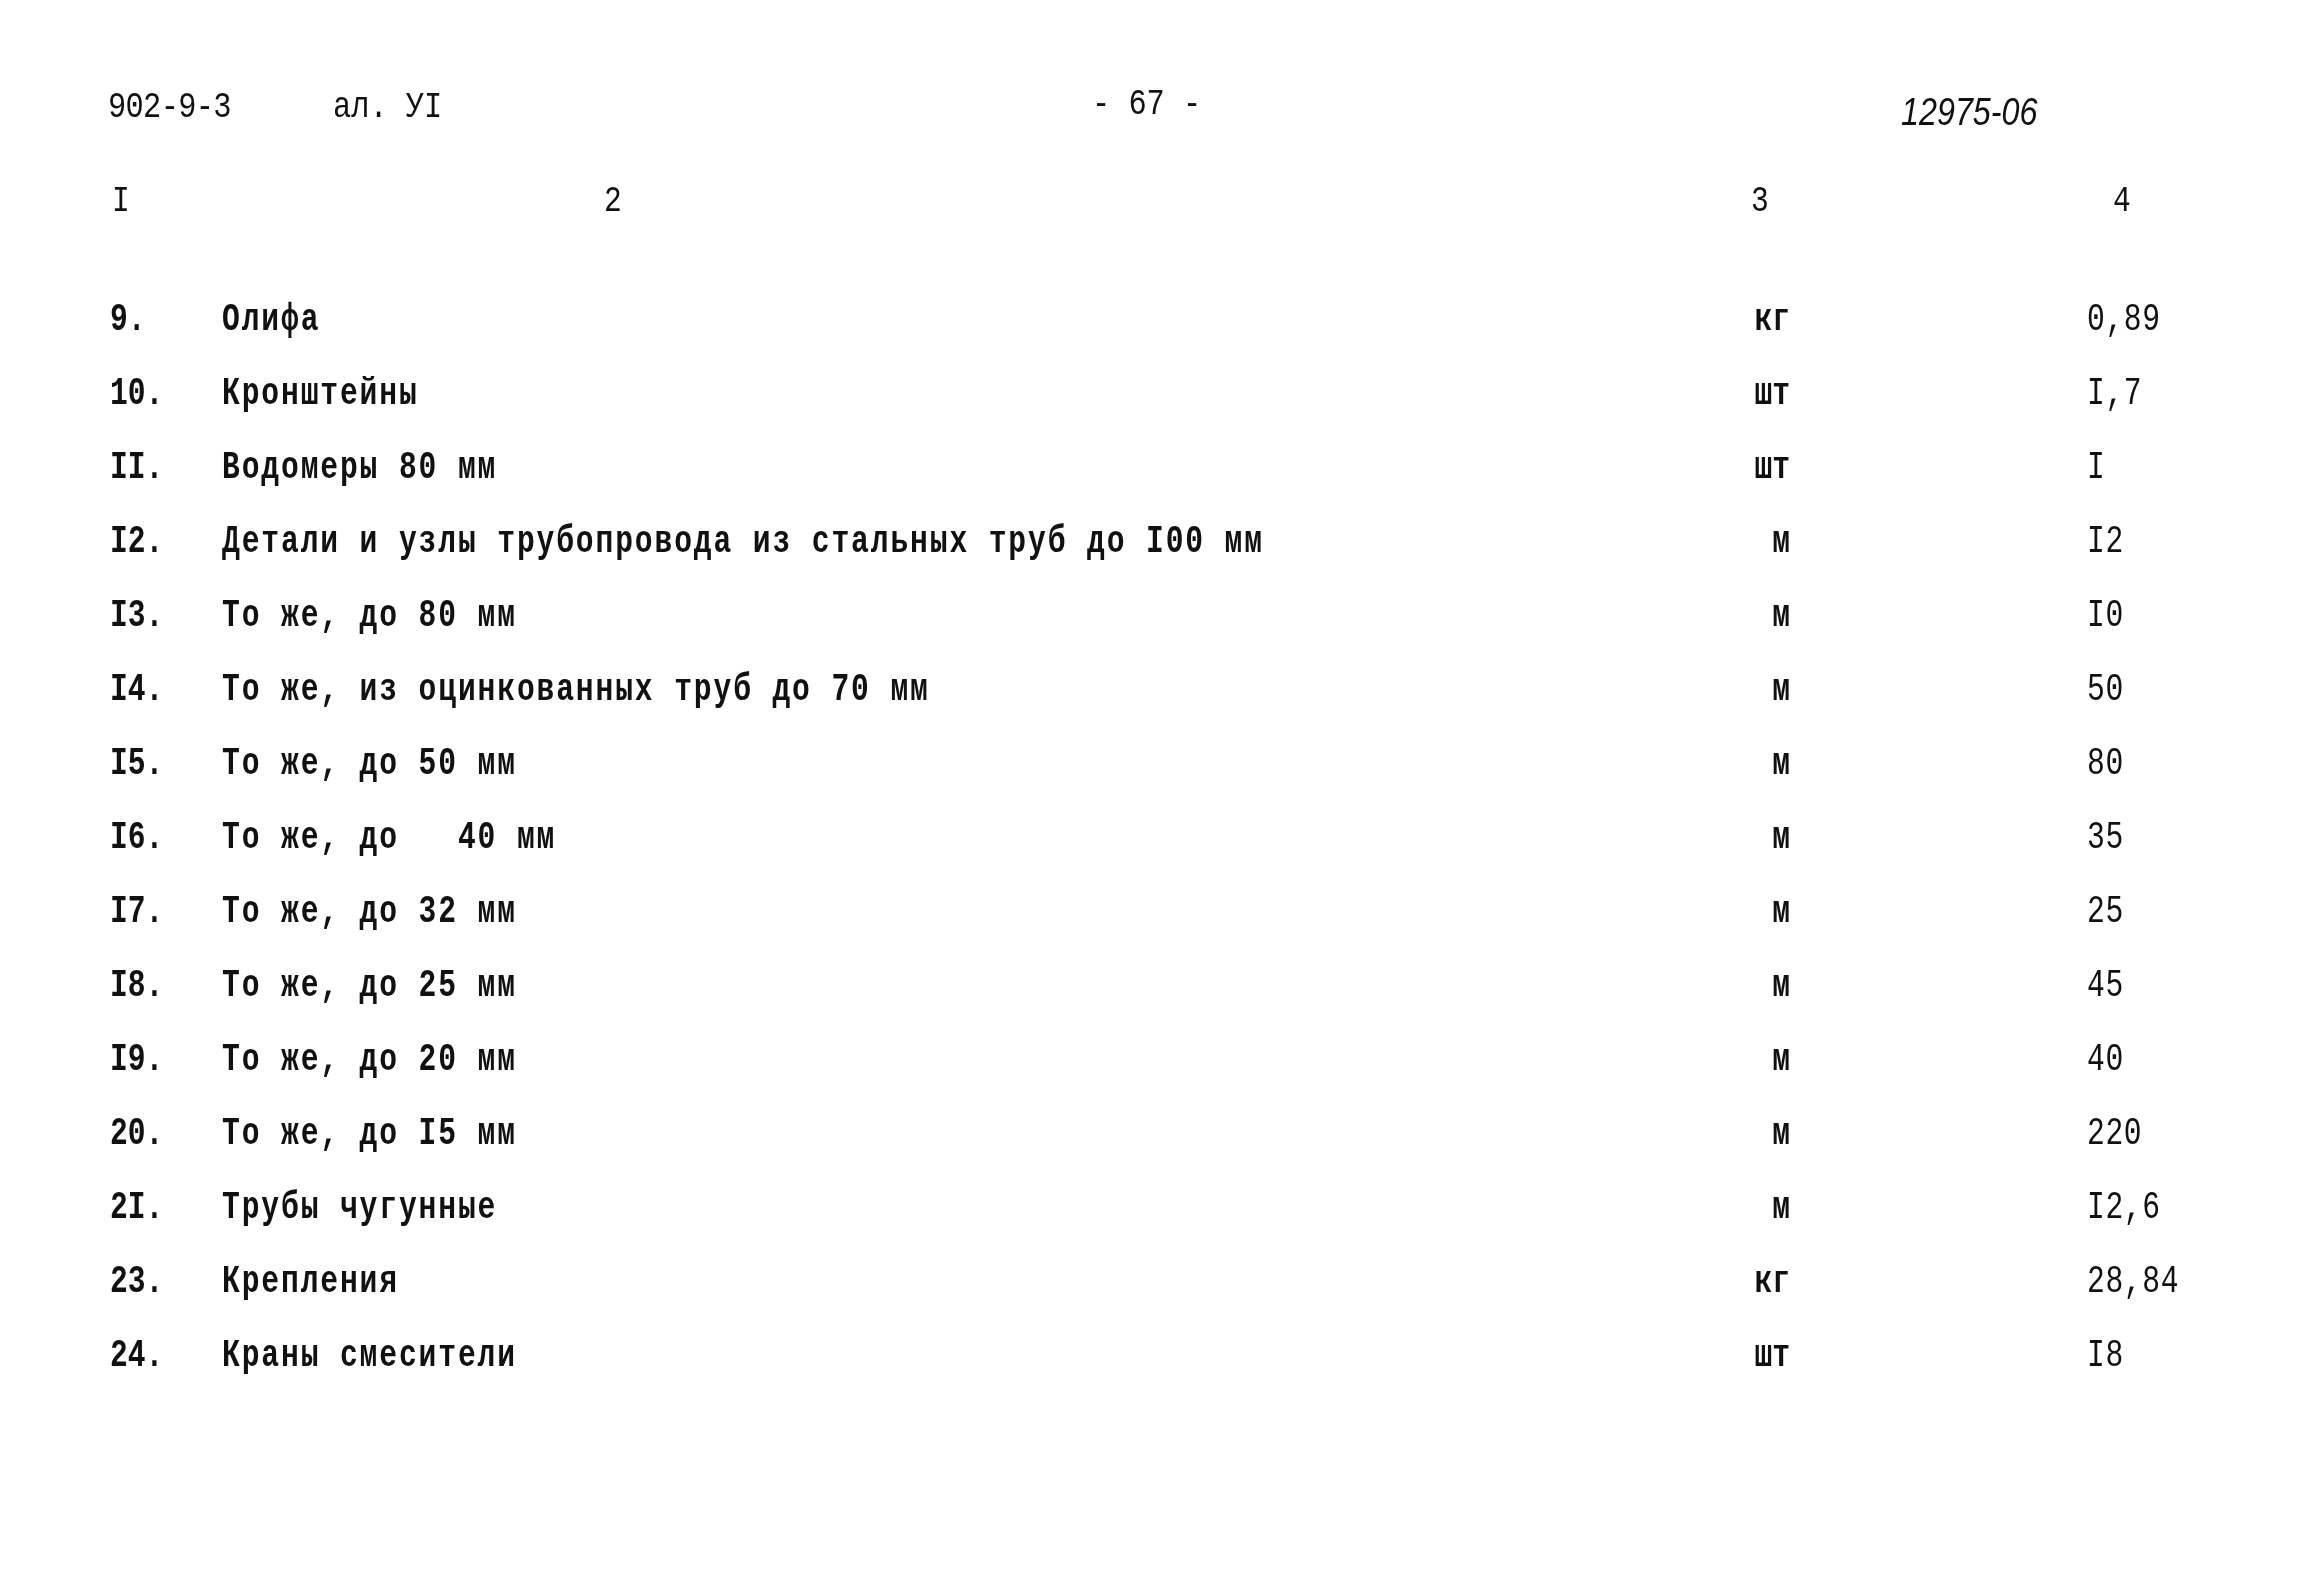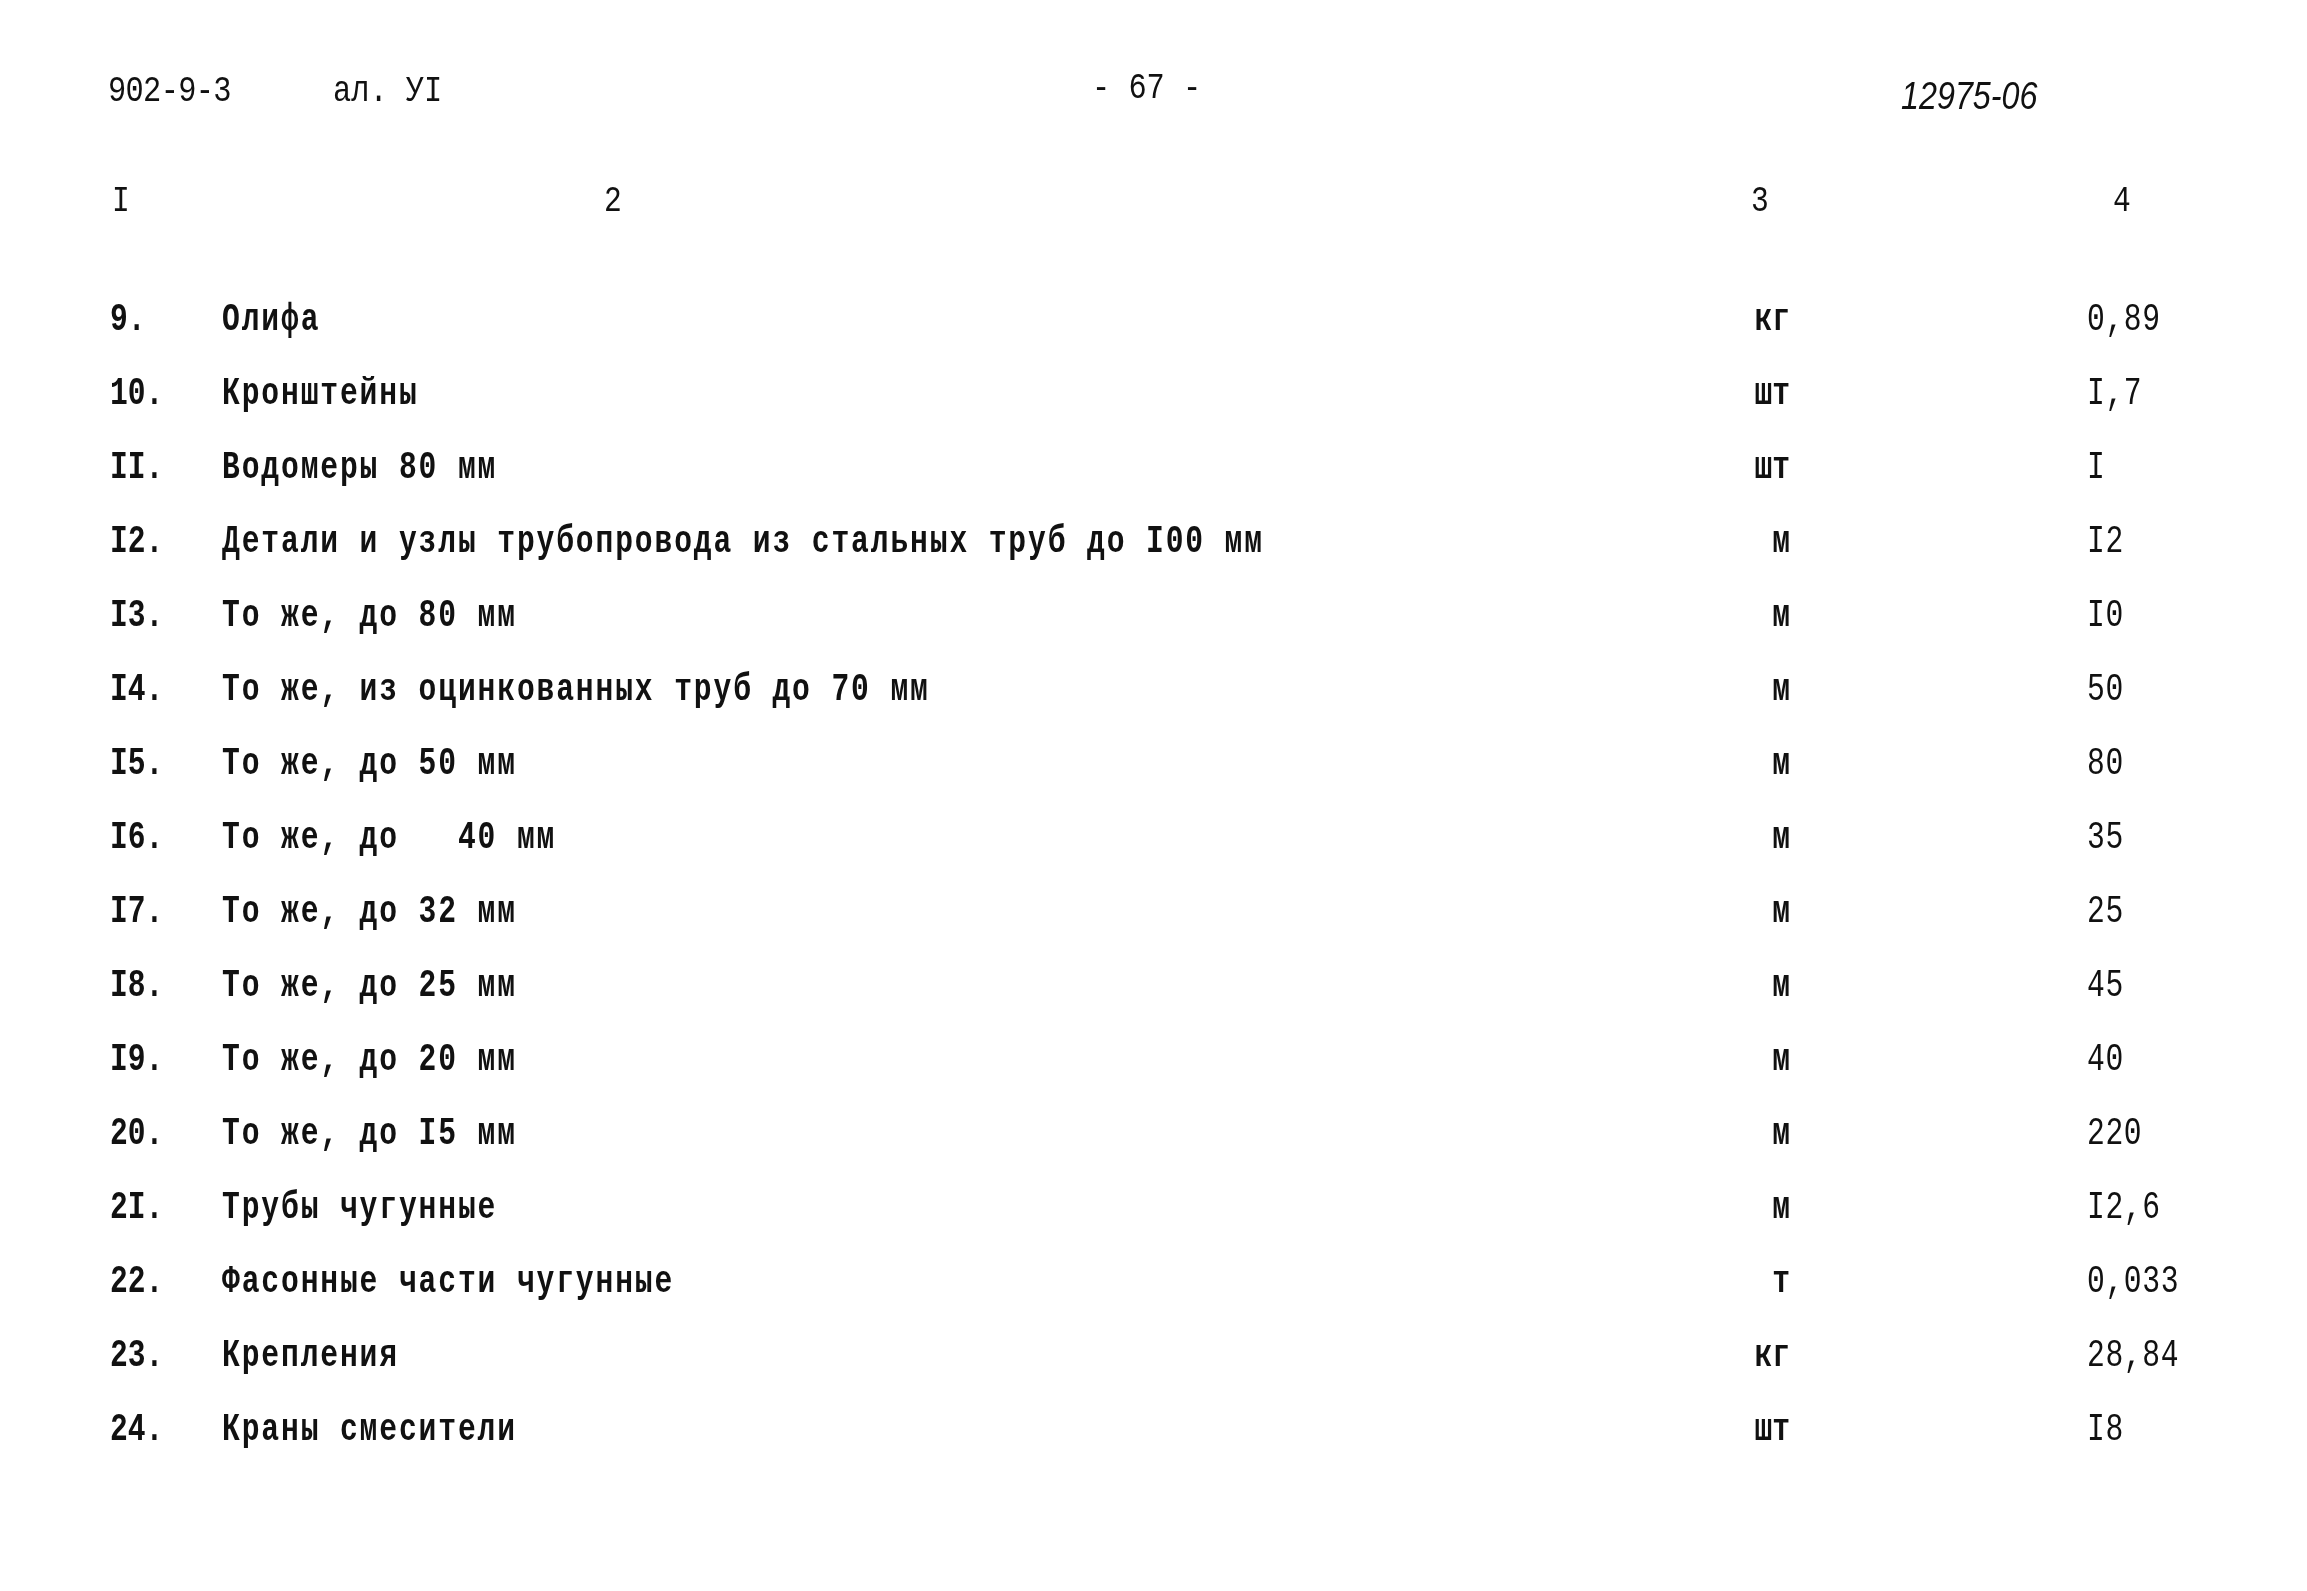--- a/index.html
+++ b/index.html
@@ -10,21 +10,21 @@
     body {
       width: 2307px;
       height: 1591px;
       position: relative;
       overflow: hidden;
       font-family: "Liberation Mono", "DejaVu Sans Mono", monospace;
       color: #111111;
     }
     .page-header {
       position: absolute;
-      top: 70px;
+      top: 86px;
       left: 0;
       width: 2307px;
       height: 56px;
     }
     .hdr-code {
       position: absolute;
       left: 108px;
       top: 0;
       font-size: 37px;
       letter-spacing: -0.8px;
@@ -189,26 +189,20 @@
     <span class="unit">м</span>
     <span class="qty">220</span>
   </div>
   <div class="row">
     <span class="num">2I.</span>
     <span class="name">Трубы чугунные</span>
     <span class="unit">м</span>
     <span class="qty">I2,6</span>
   </div>
   <div class="row">
-    <span class="num">22.</span>
-    <span class="name">Фасонные части чугунные</span>
-    <span class="unit">т</span>
-    <span class="qty">0,033</span>
-  </div>
-  <div class="row">
     <span class="num">23.</span>
     <span class="name">Крепления</span>
     <span class="unit">кг</span>
     <span class="qty">28,84</span>
   </div>
   <div class="row">
     <span class="num">24.</span>
     <span class="name">Краны смесители</span>
     <span class="unit">шт</span>
     <span class="qty">I8</span>

